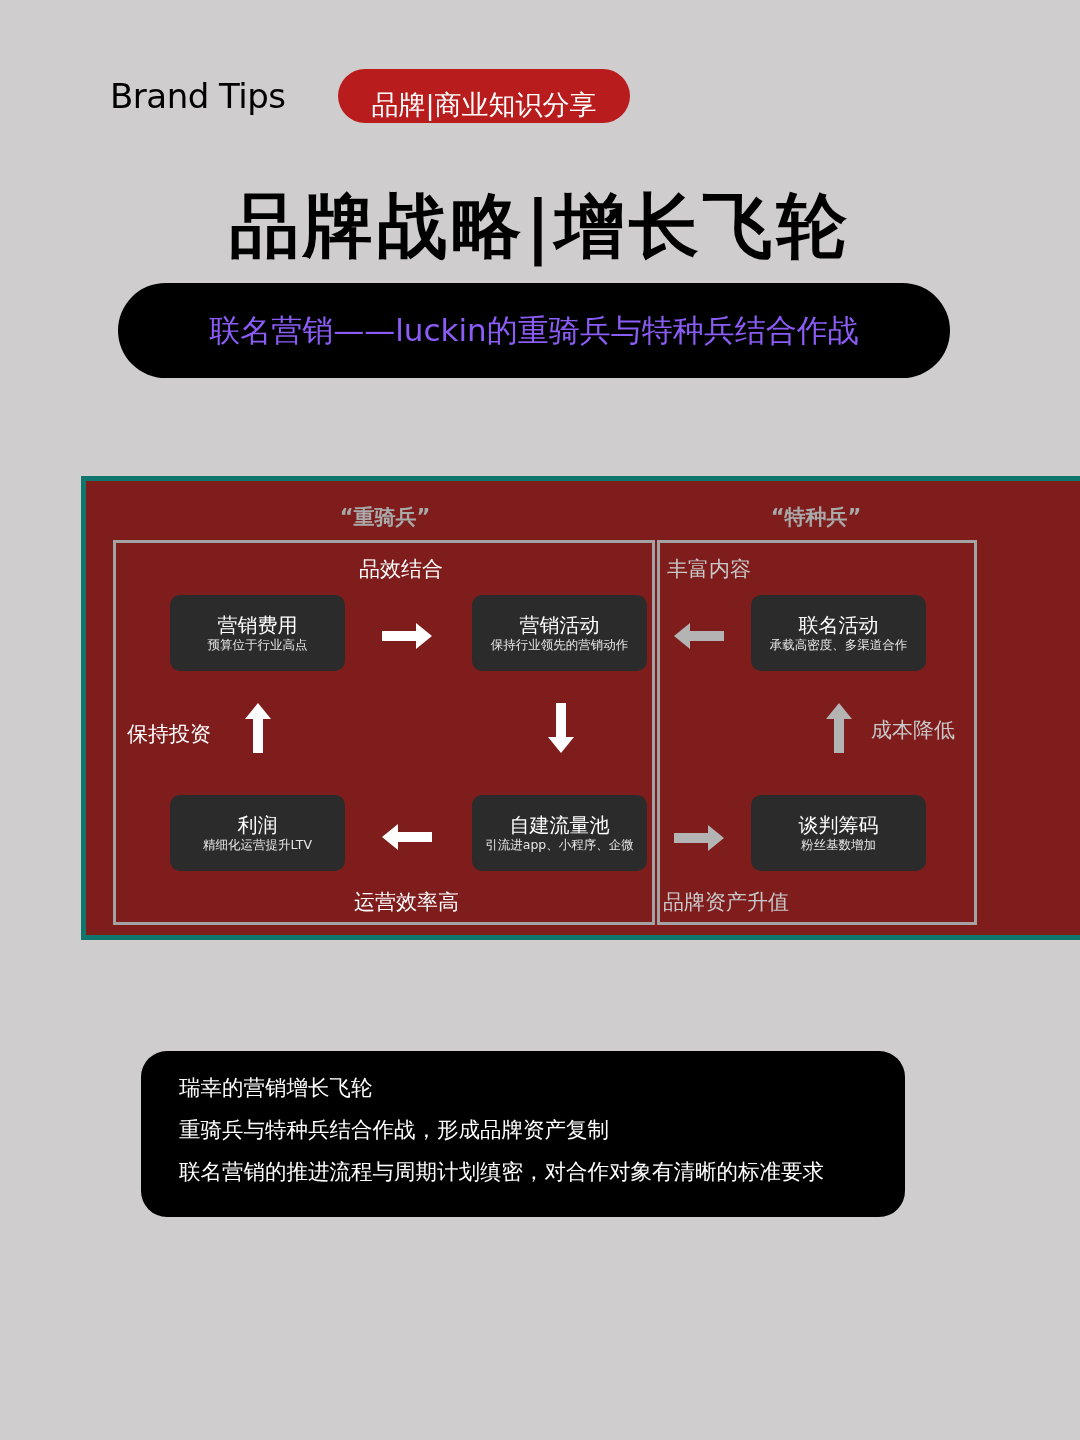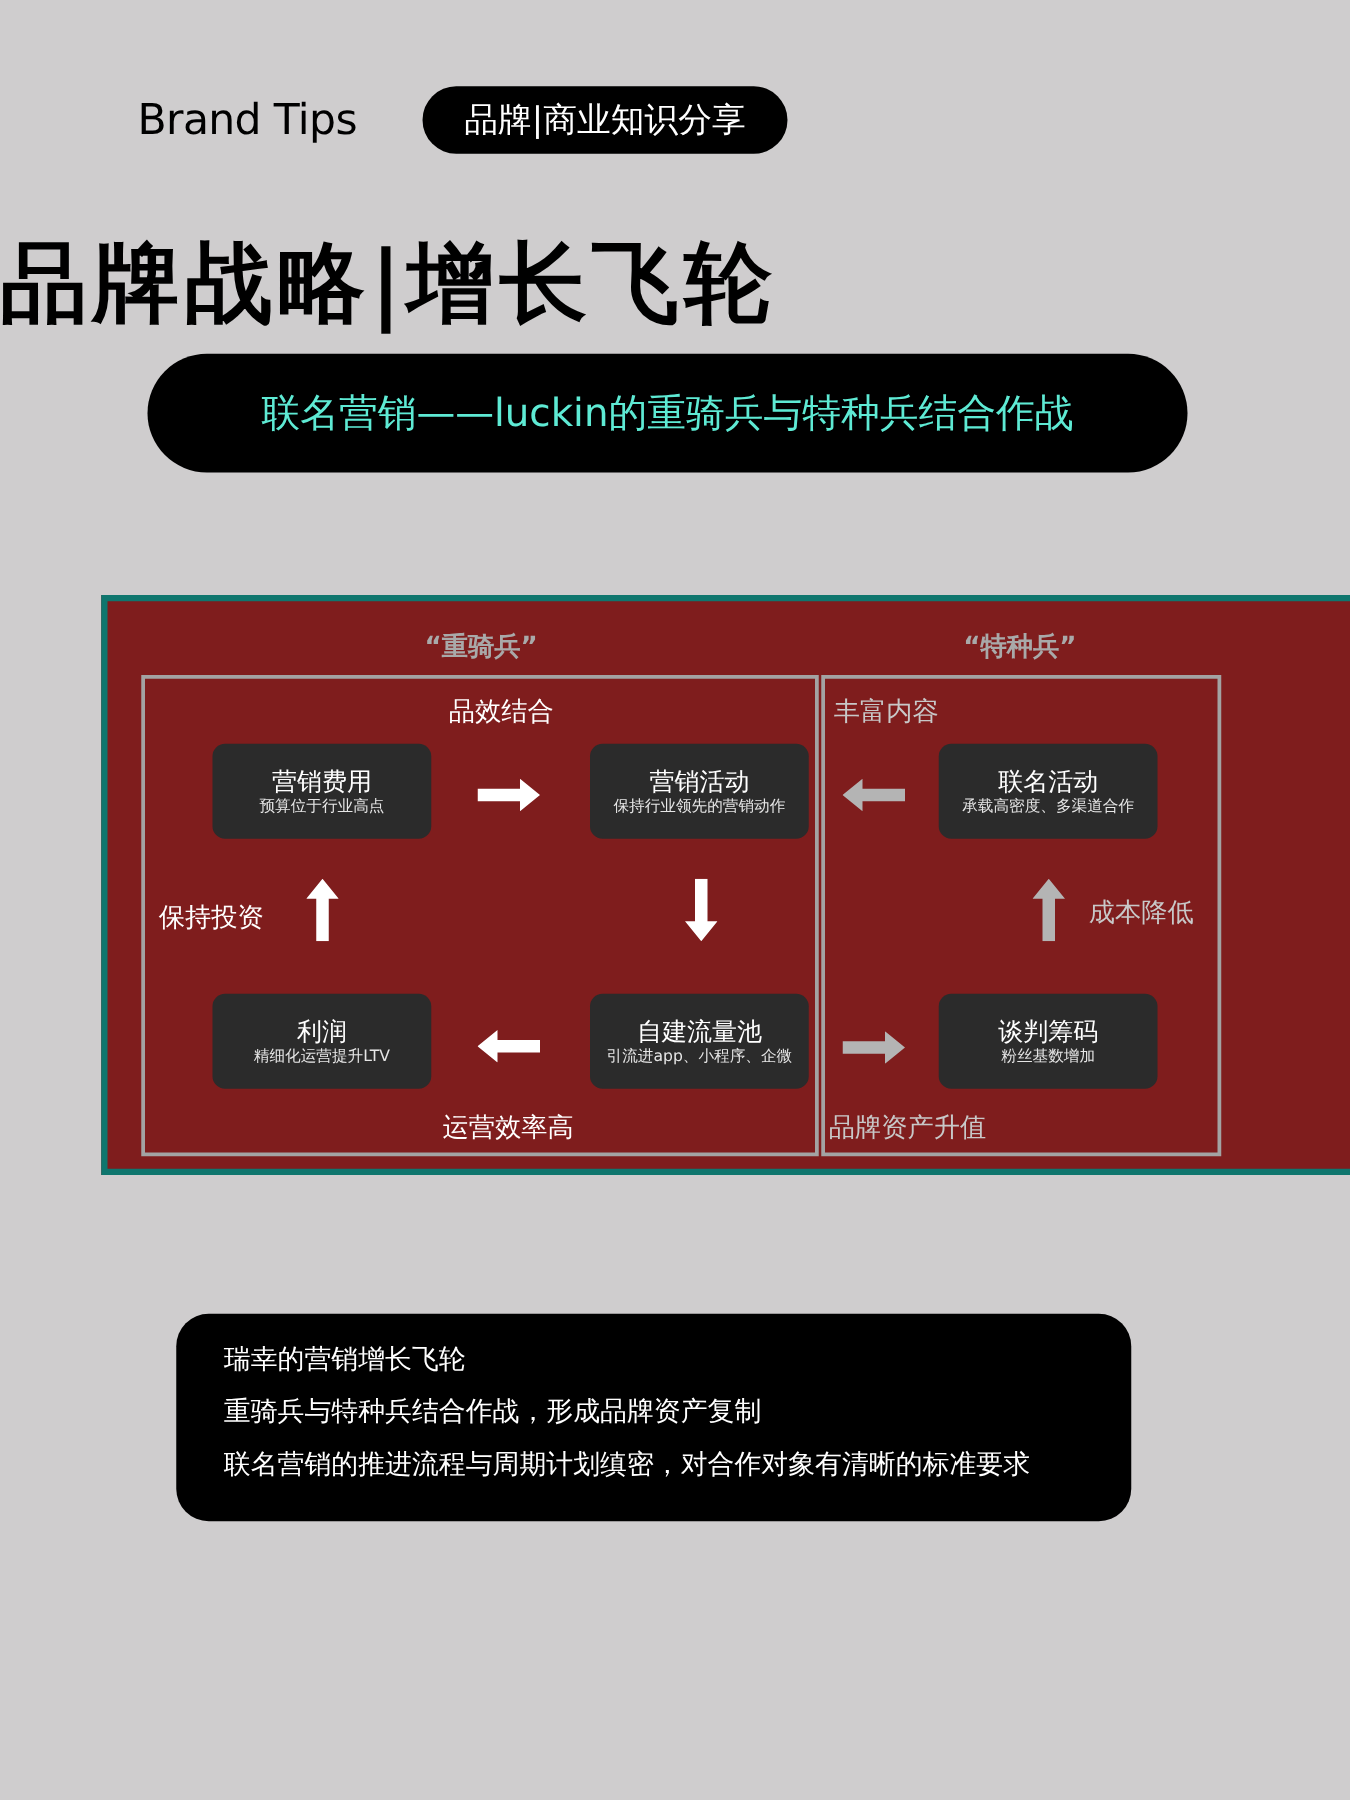--- a/index.html
+++ b/index.html
@@ -13,36 +13,36 @@
     }
     .brand-tips {
       position: absolute; left: 110px; top: 76px;
       font-family: "DejaVu Sans", sans-serif;
       font-weight: normal; font-size: 34px; letter-spacing: -0.5px;
       color: #000;
     }
     .tag-pill {
       position: absolute; left: 338px; top: 69px;
       width: 292px; height: 54px;
-      background: #000000; border-radius: 27px;
+      background: #b91c1c; border-radius: 27px;
       color: #fff; font-size: 27px;
-      display: flex; align-items: center; justify-content: center;
+      display: flex; align-items: flex-end; justify-content: center;
     }
     .main-title {
       position: absolute; left: 0; right: 0; top: 180px;
-      text-align: left;
+      text-align: center;
       font-family: "DejaVu Serif", "Liberation Serif", serif;
       font-weight: bold; font-size: 70px; letter-spacing: 4px;
       color: #000;
     }
     .subtitle-pill {
       position: absolute; left: 118px; top: 283px;
       width: 832px; height: 95px;
       background: #000; border-radius: 48px;
-      color: #5eead4; font-size: 31px;
+      color: #8b5cf6; font-size: 31px;
       display: flex; align-items: center; justify-content: center;
     }
     .diagram {
       position: absolute; left: 81px; top: 476px;
       width: 1042px; height: 464px;
       background: #7f1d1d;
       border: 5px solid #0f766e;
     }
     .group-title {
       position: absolute; top: 22px;

